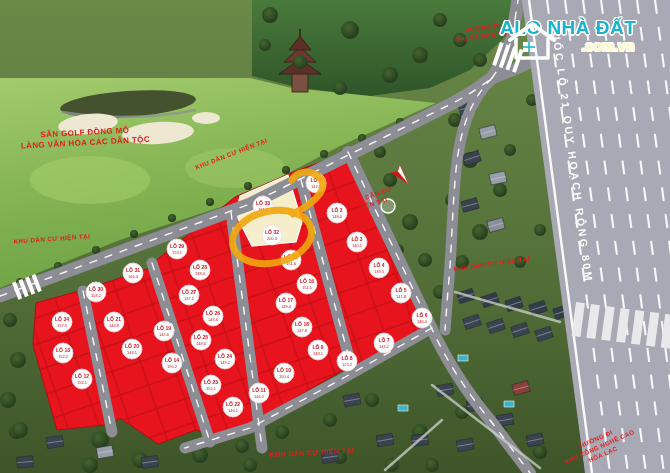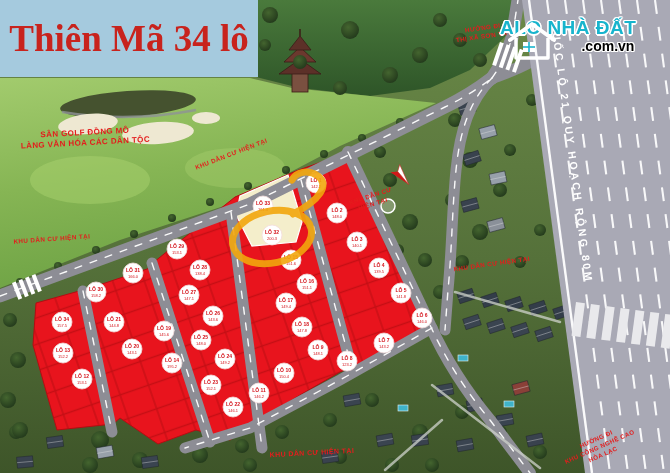--- a/index.html
+++ b/index.html
@@ -556,33 +556,30 @@
           <text x="0" y="8.5" text-anchor="middle" font-size="6.3" font-weight="bold" fill="#e41d1d" letter-spacing="0.4" font-family="Liberation Sans, sans-serif">THỊ XÃ SƠN TÂY</text>
         </g>
         <g transform="translate(597,441) rotate(-24)">
           <text x="0" y="0" text-anchor="middle" font-size="6.2" font-weight="bold" fill="#e41d1d" letter-spacing="0.4" font-family="Liberation Sans, sans-serif">HƯỚNG ĐI</text>
           <text x="0" y="8.4" text-anchor="middle" font-size="6.2" font-weight="bold" fill="#e41d1d" letter-spacing="0.4" font-family="Liberation Sans, sans-serif">KHU CÔNG NGHỆ CAO</text>
           <text x="0" y="16.8" text-anchor="middle" font-size="6.2" font-weight="bold" fill="#e41d1d" letter-spacing="0.4" font-family="Liberation Sans, sans-serif">HÒA LẠC</text>
         </g>
       </g>
 </svg>
 
-<div class="title-box" style="background: rgb(165, 202, 222);">
-  <span style="color: rgb(200, 35, 29);">Thiên Mã 34 lô</span>
-</div>
 
 <div class="logo">
   <span class="house">
     <svg width="52" height="44" viewBox="0 0 52 44">
       <polyline points="4,22 26,6 48,22" fill="none" stroke="#ffffff" stroke-width="4" stroke-linecap="round" stroke-linejoin="round"></polyline>
       <polyline points="10,20 10,40 42,40 42,20" fill="none" stroke="#ffffff" stroke-width="3.5" stroke-linejoin="round"></polyline>
       <rect x="17" y="24" width="12" height="10" fill="#ffffff"></rect>
       <line x1="23" y1="24" x2="23" y2="34" stroke="#17b4cd" stroke-width="1.6"></line>
       <line x1="17" y1="29" x2="29" y2="29" stroke="#17b4cd" stroke-width="1.6"></line>
     </svg>
   </span>
   <span class="words">
     <span class="brand" style="color: rgb(23, 180, 205);">ALO NHÀ ĐẤT</span>
-    <span class="domain" style="color: #000000;">.com.vn</span>
+    <span class="domain" style="color: #fef9c3;">.com.vn</span>
   </span>
 </div>
 
 </div>
 
 </body></html>

